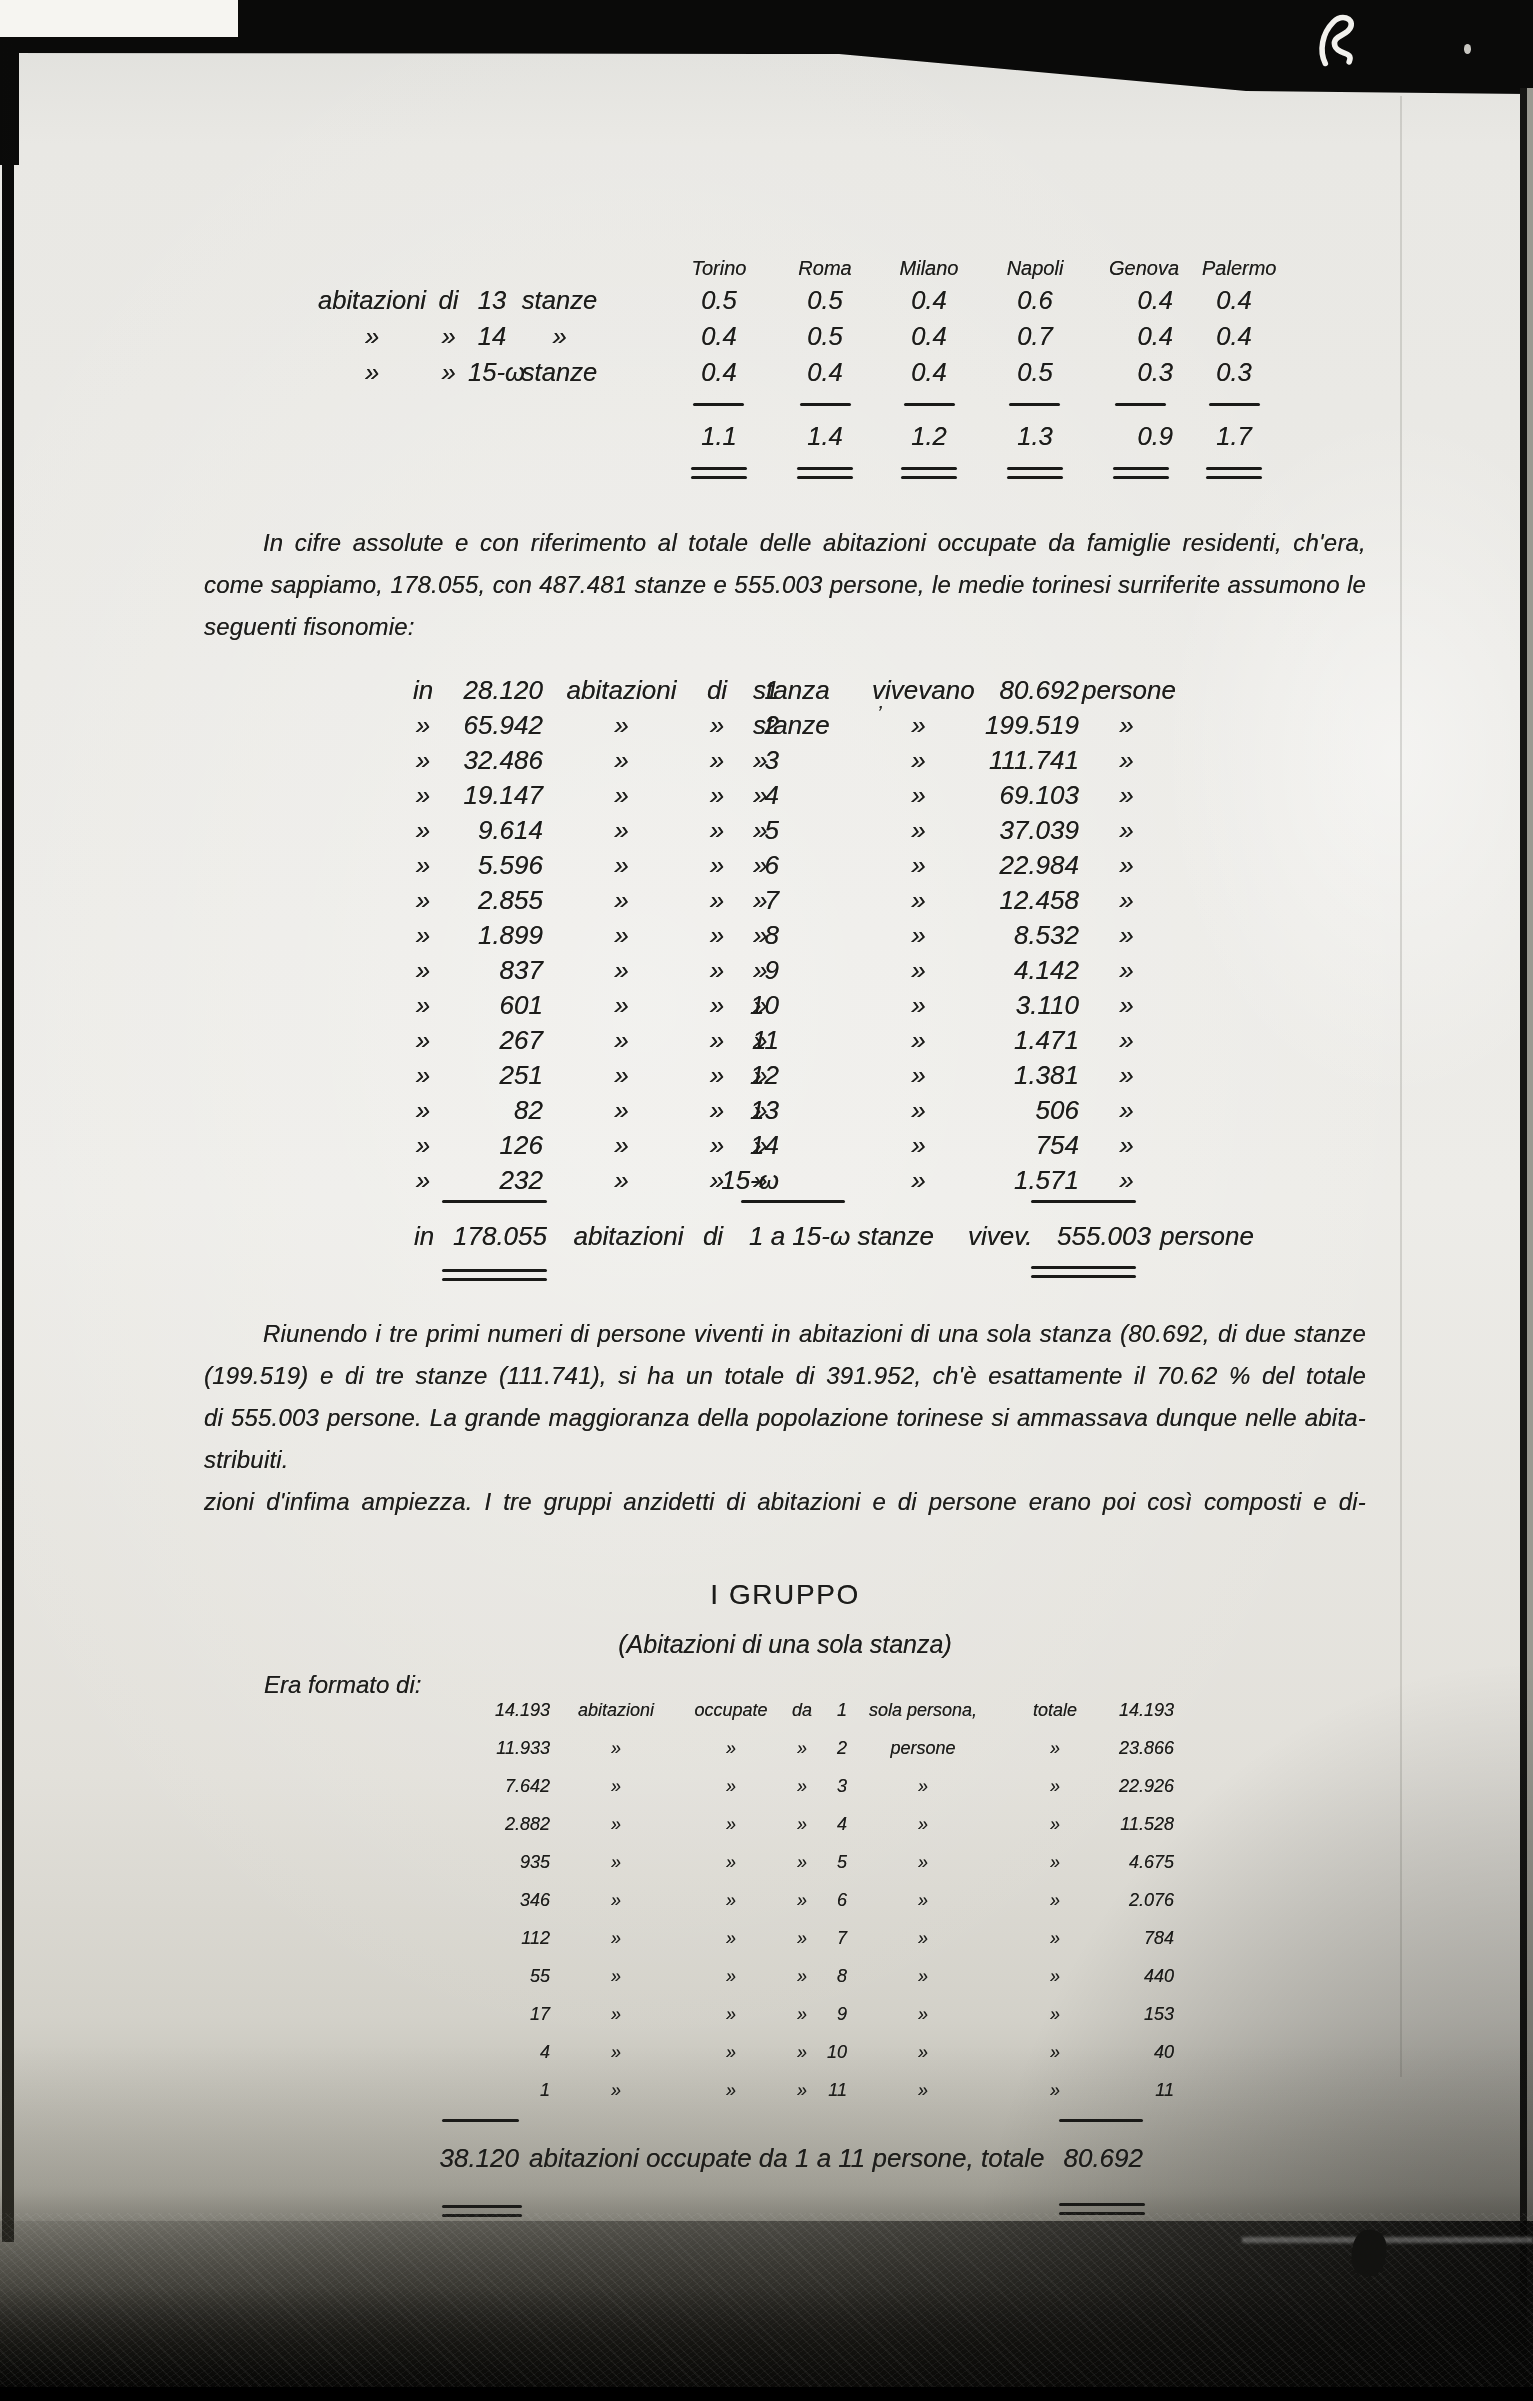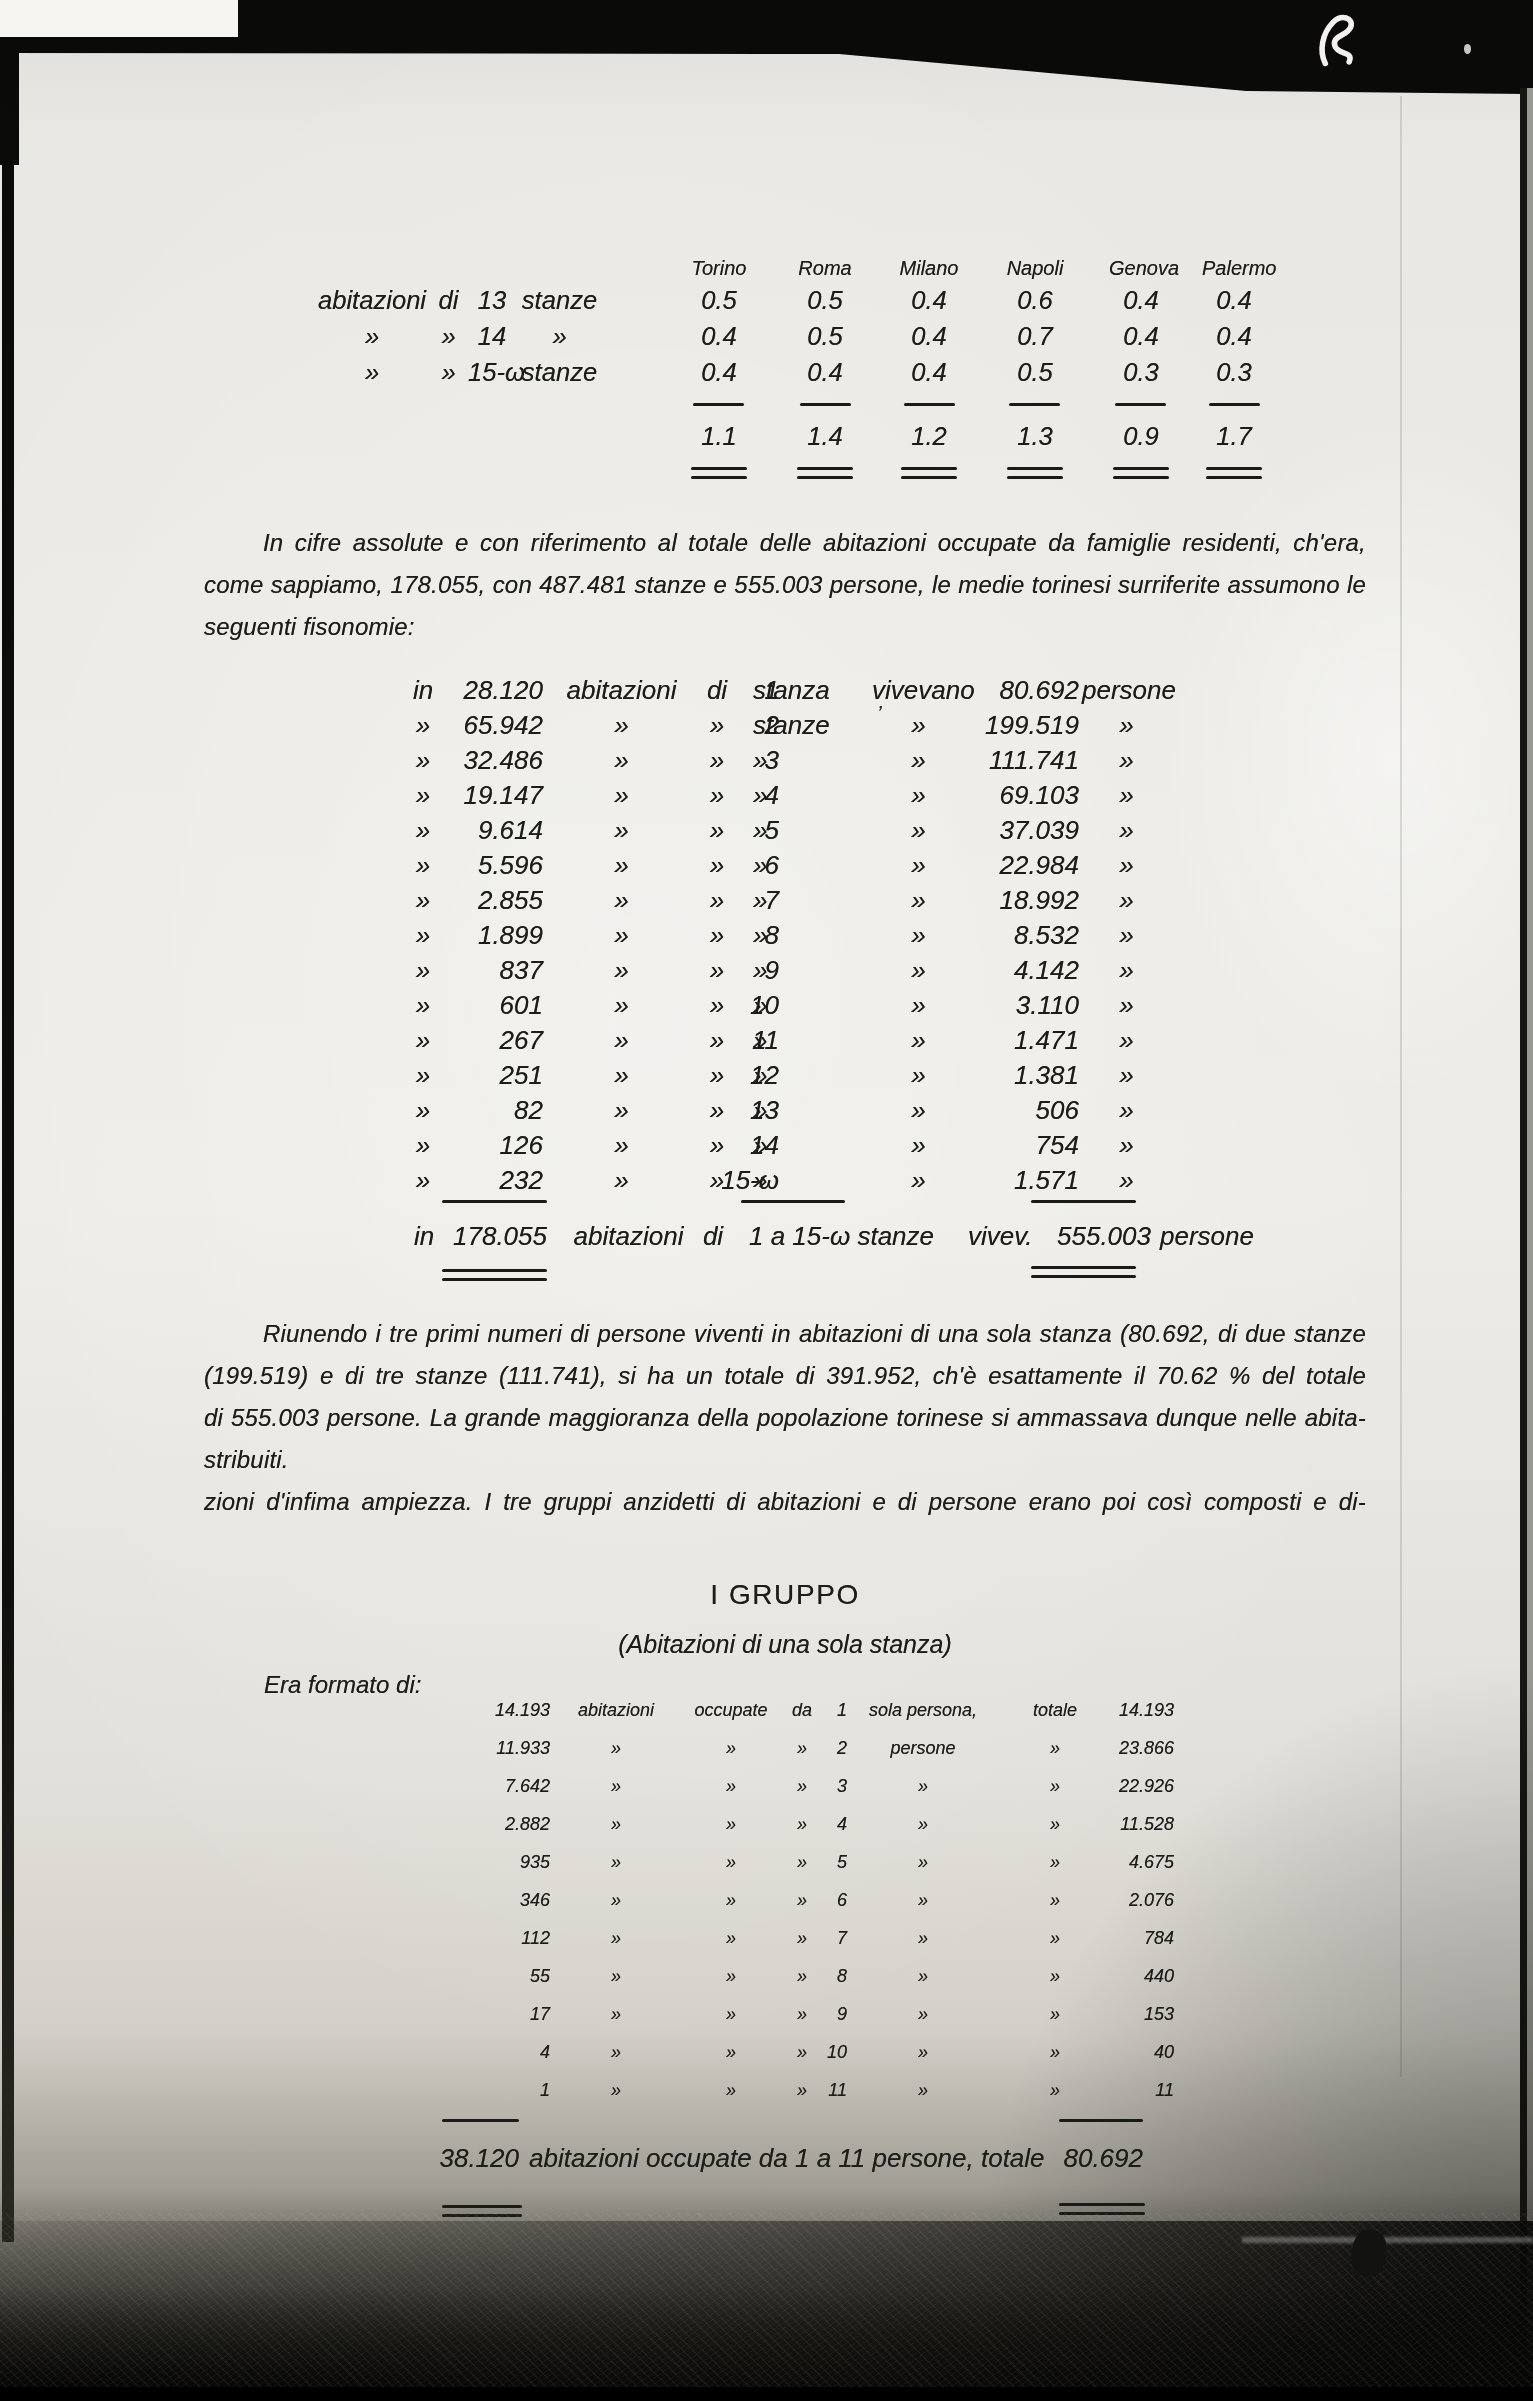--- a/index.html
+++ b/index.html
@@ -26,21 +26,21 @@
   .t1 .row{height:36px;}
   .t1 .hdr{height:29px;font-size:20px;}
   .l1{left:312px;width:120px;text-align:center;}
   .l2{left:431px;width:35px;text-align:center;}
   .l3{left:468px;width:48px;text-align:center;}
   .l4{left:518px;width:83px;text-align:center;}
   .v0{left:687px;width:64px;text-align:center;}
   .v1{left:793px;width:64px;text-align:center;}
   .v2{left:897px;width:64px;text-align:center;}
   .v3{left:1003px;width:64px;text-align:center;}
-  .v4{left:1109px;width:64px;text-align:center;}
+  .v4{left:1109px;width:64px;text-align:right;}
   .v5{left:1202px;width:64px;text-align:center;}
   
   .t2{font-size:26px;}
   .t2 .row{height:35px;}
   .t2 .ca{left:395px;width:56px;text-align:center;}
   .t2 .cb{left:415px;width:128px;text-align:right;}
   .t2 .cc{left:559px;width:125px;text-align:center;}
   .t2 .cd{left:689px;width:56px;text-align:center;}
   .t2 .ce{left:695px;width:84px;text-align:right;}
   .t2 .cf{left:753px;width:68px;}
@@ -248,21 +248,21 @@
       <span class="ci">»</span>
     </div>
       <div class="row">
       <span class="ca">»</span>
       <span class="cb">2.855</span>
       <span class="cc">»</span>
       <span class="cd">»</span>
       <span class="ce">7</span>
       <span class="cf">»</span>
       <span class="cg">»</span>
-      <span class="ch">18.992</span>
+      <span class="ch">12.458</span>
       <span class="ci">»</span>
     </div>
       <div class="row">
       <span class="ca">»</span>
       <span class="cb">1.899</span>
       <span class="cc">»</span>
       <span class="cd">»</span>
       <span class="ce">8</span>
       <span class="cf">»</span>
       <span class="cg">»</span>

